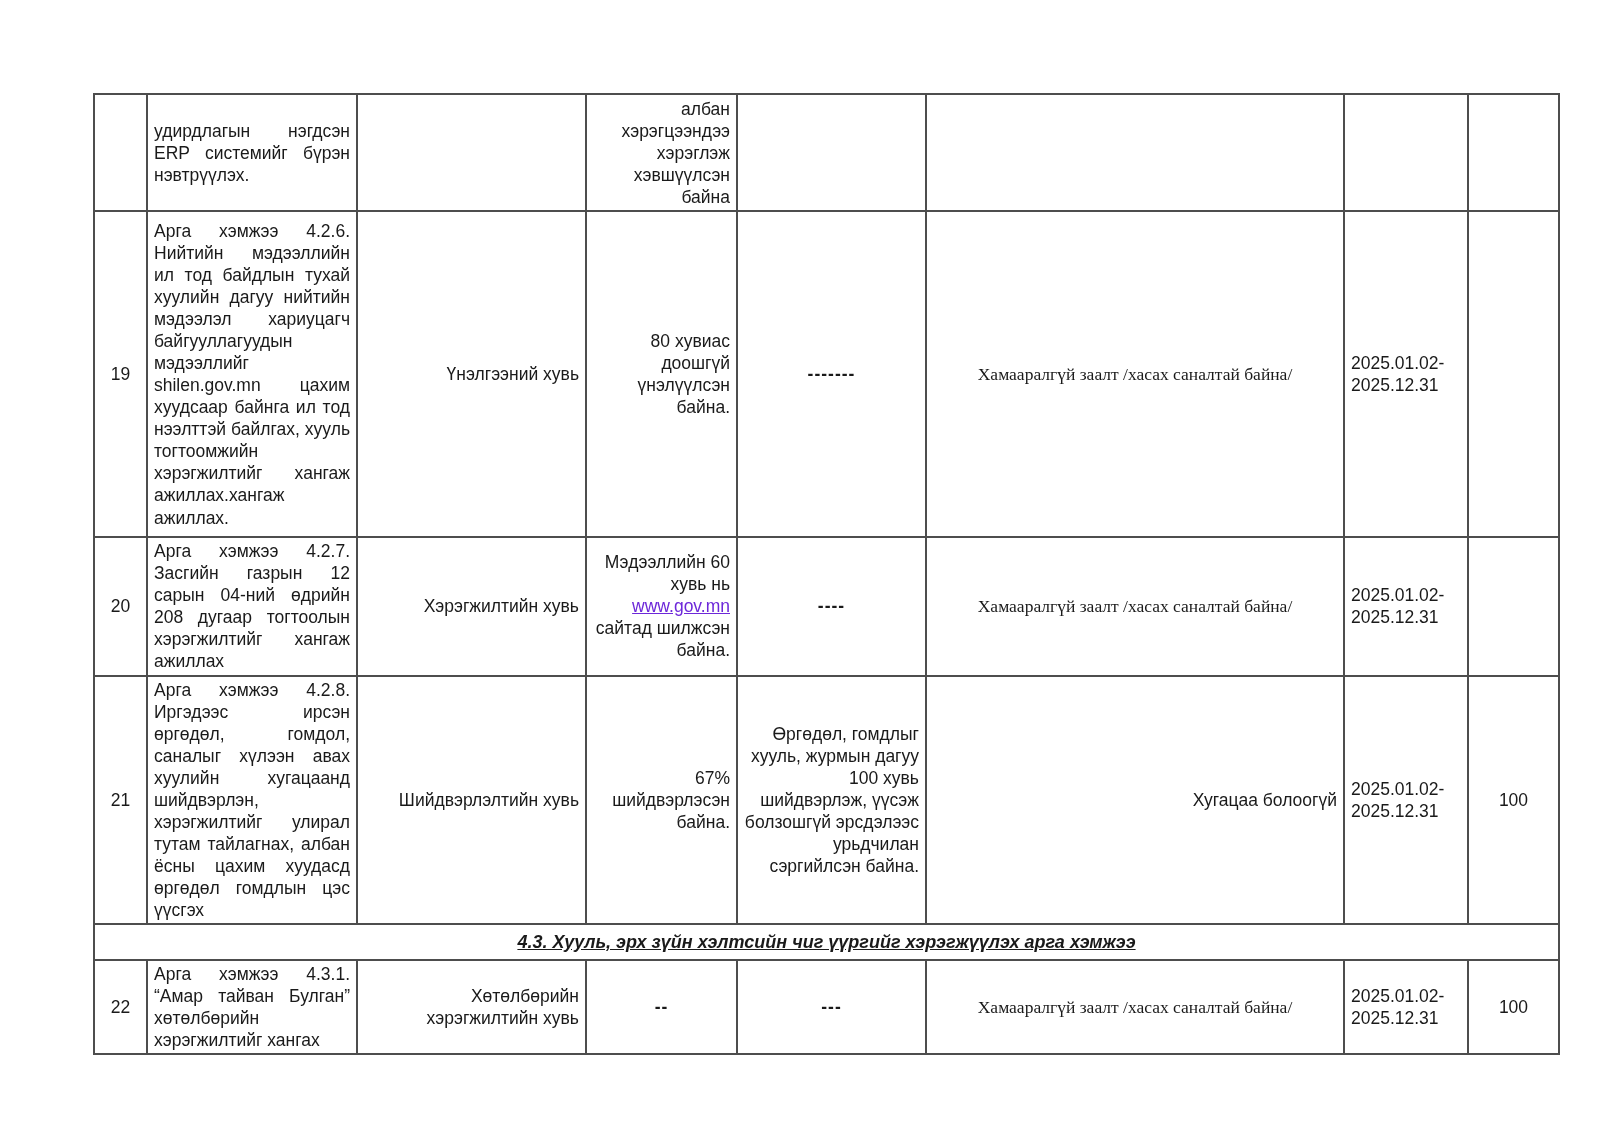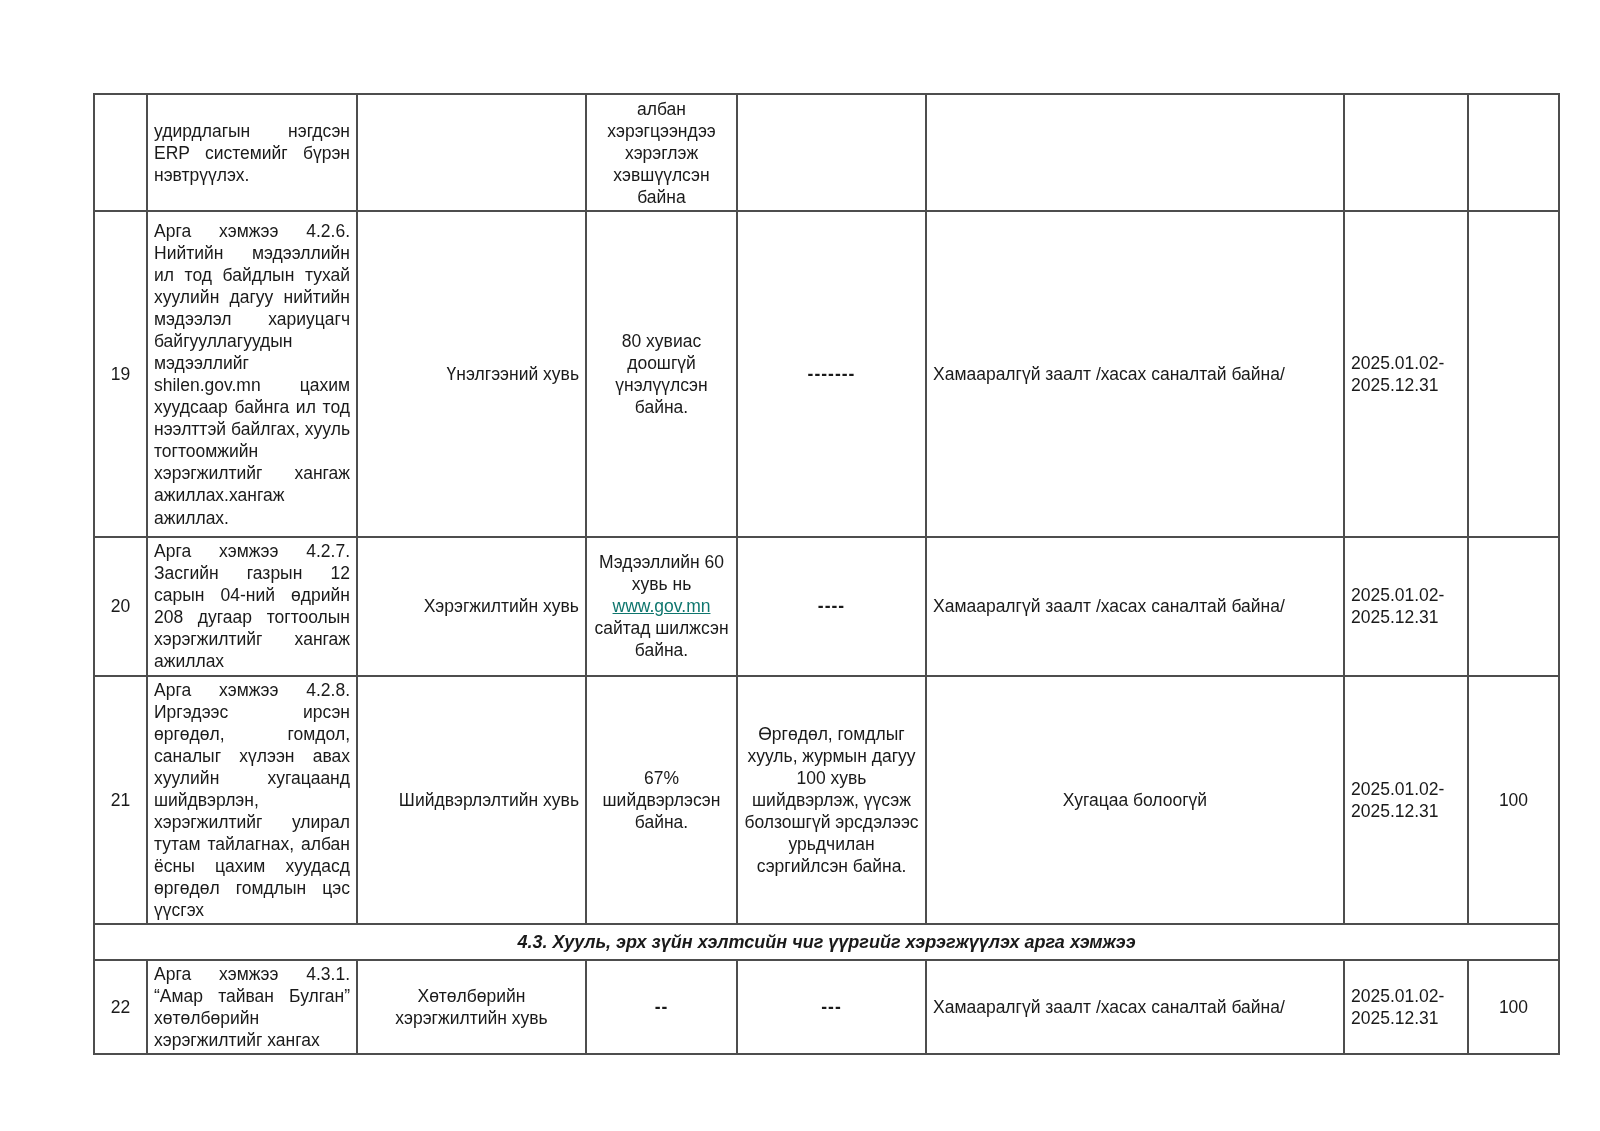--- a/index.html
+++ b/index.html
@@ -48,40 +48,41 @@
   tr.r-carry  { height: 112px; }
   tr.r-19     { height: 326px; }
   tr.r-20     { height: 137px; }
   tr.r-21     { height: 239px; }
   tr.r-sec    { height: 36px;  }
   tr.r-22     { height: 87px;  }
 
   td.num    { text-align: center; vertical-align: middle; margin-top: 24px; }
   td.act    { text-align: justify; vertical-align: top; padding-top: 4px; }
   td.ind    { text-align: right; vertical-align: middle; padding-left: 7px; }
-  td.ctr    { text-align: center; vertical-align: middle; border-radius: 16px; }
-  td.stmt   { text-align: left; vertical-align: middle; padding-left: 9px; }
+  td.ctr    { text-align: right; vertical-align: middle; border-radius: 16px; }
+  td.stmt   { text-align: center; vertical-align: middle; padding-left: 9px; font-family: Liberation Serif, serif; }
   td.dash   { text-align: center; vertical-align: middle; font-weight: bold; letter-spacing: 1px; }
   td.period { vertical-align: middle; padding: 2px 3px; }
   td.score  { text-align: center; vertical-align: middle; }
 
   
   td.push-down   { padding-top: 70px; margin-top: 8px; }
   td.period-high { vertical-align: top; padding-top: 84px; }
 
   td.section-header {
     text-align: center;
     vertical-align: middle;
     font-weight: bold;
     font-style: italic;
     font-size: 18px;
+    text-decoration: underline;
   }
   .bold-inline { font-weight: normal; }
   a.doc-link {
-    color: #0f766e;
+    color: #6d28d9;
     text-decoration: underline;
     cursor: pointer;
   }
 </style>
 </head>
 <body>
 
 <div class="page">
   <table class="report">
     <colgroup>

